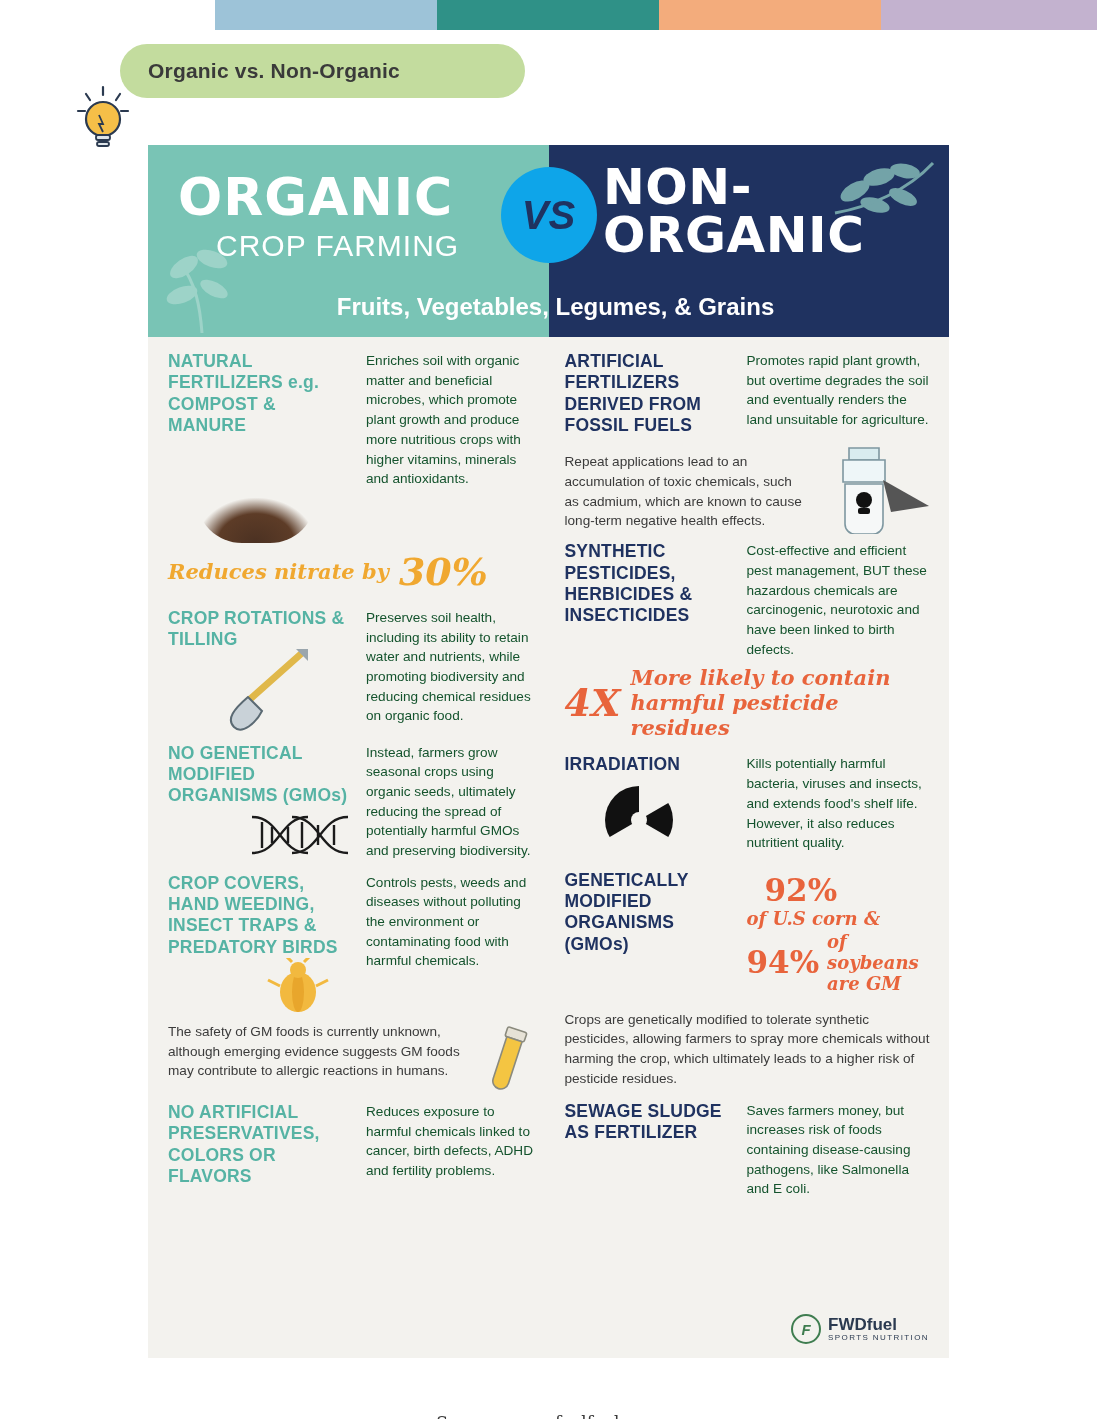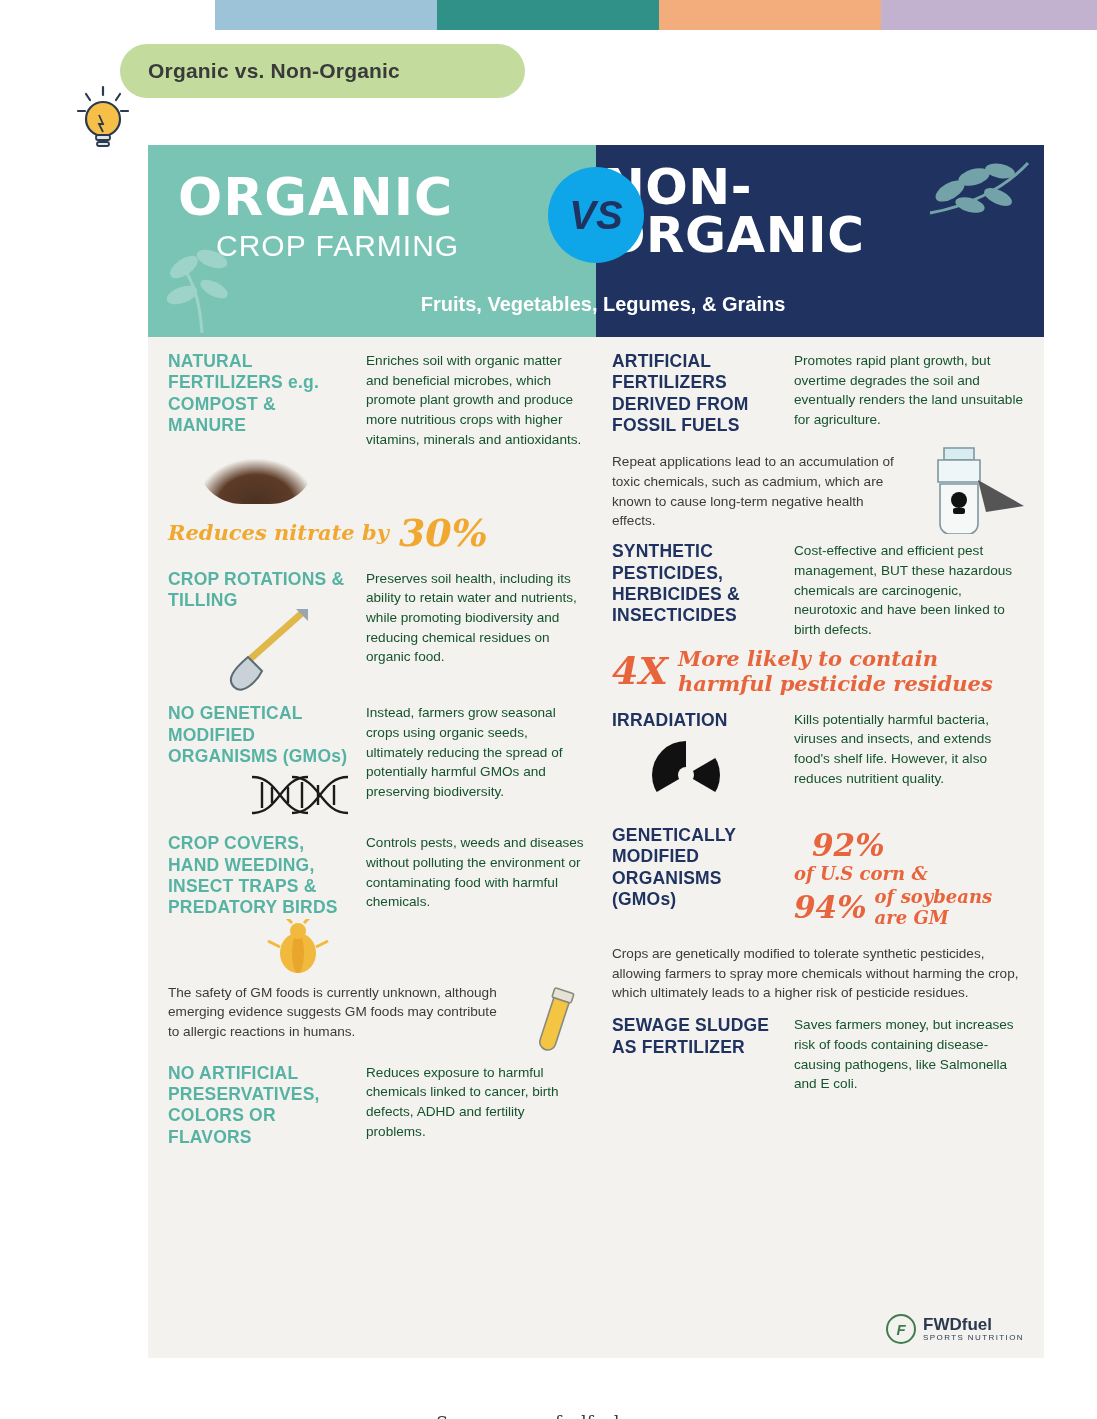--- a/index.html
+++ b/index.html
@@ -31,21 +31,21 @@
   }
   .bulb {
     position:absolute; left:72px; top:55px;
     width:62px; height:68px;
   }
 
   
   .info {
     position:absolute;
     left:148px; top:145px;
-    width:896px; height:1213px;
+    width:801px; height:1213px;
     background:#f3f2ee;
     overflow:hidden;
   }
 
   
   .hdr { display:flex; height:192px; width:100%; position:relative; }
   .hdr-left { width:50%; background:#79c4b5; position:relative; }
   .hdr-right { width:50%; background:#1f3260; position:relative; }
   .hdr-organic {
     position:absolute; left:30px; top:22px;
@@ -65,21 +65,21 @@
     z-index:3;
   }
   .hdr-nonorg {
     position:absolute; left:455px; top:18px;
     color:#fff; font-size:50px; font-weight:bold; line-height:0.96;
     letter-spacing:0.5px; font-family:"DejaVu Sans", sans-serif;
     z-index:2;
   }
   .hdr-sub {
     position:absolute; left:14px; right:0; top:148px;
-    text-align:center; color:#fff; font-size:20px; font-weight:bold;
+    text-align:center; color:#fff; font-size:24px; font-weight:bold;
     z-index:4;
   }
   .leaf-deco { position:absolute; opacity:.75; }
 
   
   .cols { display:flex; width:100%; }
   .col { width:50%; padding:14px 18px 10px 20px; }
   .col.left { padding-right:10px; }
   .col.right { padding-left:16px; }
 
@@ -102,21 +102,21 @@
     color:#f0a830; font-size:21px;
   }
   .stat-big {
     font-family:"DejaVu Serif", serif; font-style:italic; font-weight:bold;
     color:#f0a830; font-size:38px;
   }
   .stat-script.red { color:#e8643c; }
   .stat-big.red { color:#e8643c; }
 
   .stat-right { margin:2px 0 8px 0; }
-  .stat-right .l1 { font-family:"DejaVu Serif", serif; font-style:italic; font-weight:bold; color:#e8643c; font-size:31px; }
+  .stat-right .l1 { font-family:"DejaVu Serif", serif; font-weight:bold; color:#e8643c; font-size:31px; }
   .stat-right .l2 { font-family:"DejaVu Serif", serif; font-style:italic; font-weight:bold; color:#e8643c; font-size:18px; }
 
   .grid2 { display:flex; align-items:flex-start; gap:12px; }
   .compost {
     width:120px; height:46px; margin:8px 0 0 28px;
     background: radial-gradient(ellipse at 50% 100%, #4b3122 0%, #5d3c27 45%, rgba(93,60,39,0) 70%);
     border-radius:0 0 60px 60px;
   }
 
   

